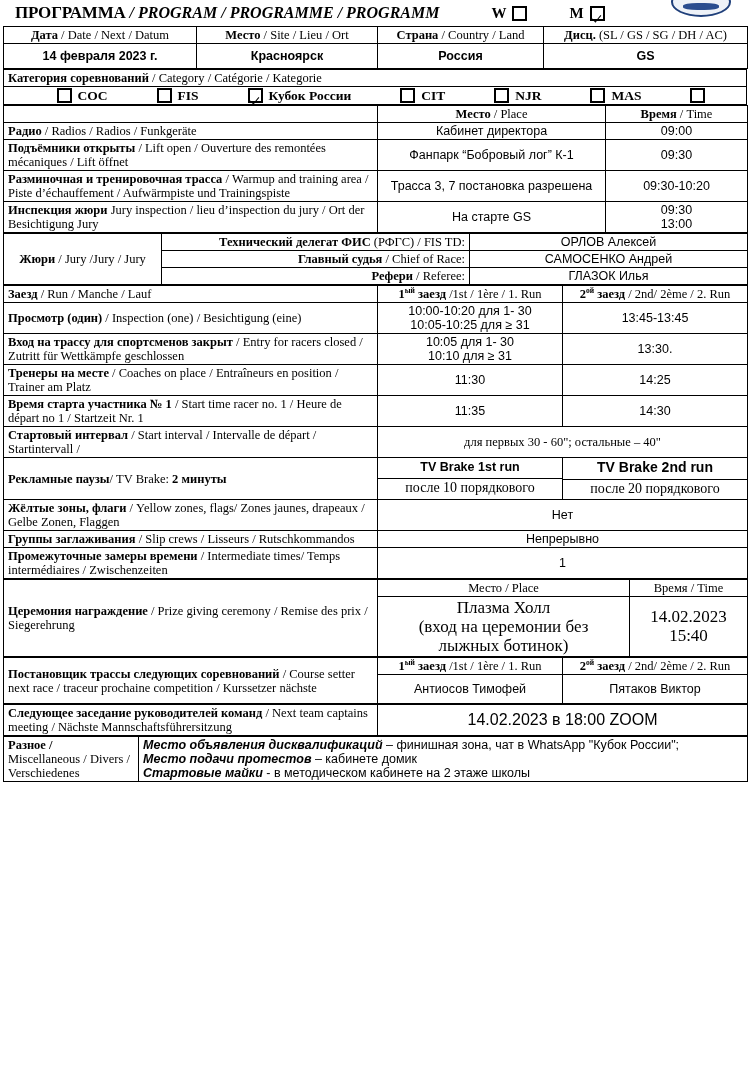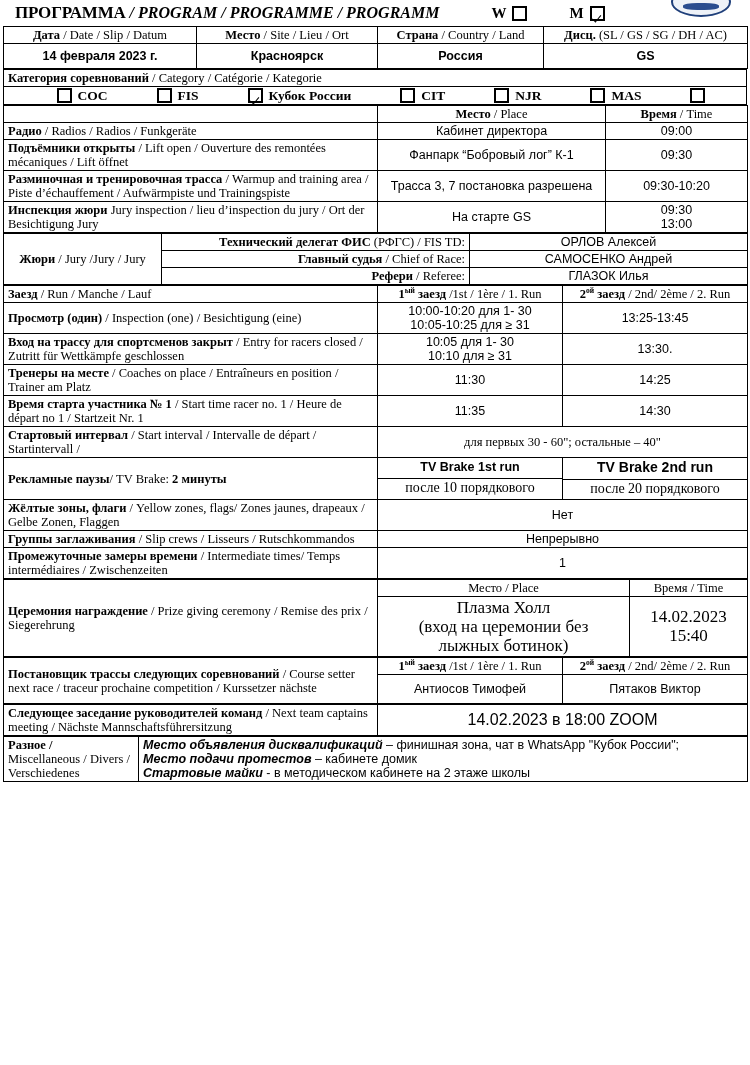--- a/index.html
+++ b/index.html
@@ -223,21 +223,21 @@
     <colgroup>
       <col style="width:193px">
         <col style="width:181px">
         <col style="width:166px">
         <col style="width:204px">
     </colgroup>
     <tbody>
         <tr>
       <td class="hdr">
         <b>Дата</b>
-        <span class="lat">/ Date / Slip / Datum</span>
+        <span class="lat">/ Date / Next / Datum</span>
       </td>
       <td class="hdr">
         <b>Место</b>
         <span class="lat">/ Site / Lieu / Ort</span>
       </td>
       <td class="hdr">
         <b>Страна</b>
         <span class="lat">/ Country / Land</span>
       </td>
       <td class="hdr">
@@ -404,21 +404,21 @@
       </td>
     </tr>
 
 
     <tr>
       <td class="lbl">
         <b>Просмотр (один)</b><span class="lat"> / Inspection (one) / Besichtigung (eine)</span>
       </td>
       <td class="val two-line">10:00-10:20 для 1- 30
 10:05-10:25 для ≥ 31</td>
-      <td class="val">13:25-13:45</td>
+      <td class="val">13:45-13:45</td>
     </tr>
 
     <tr>
       <td class="lbl">
         <b>Вход на трассу для спортсменов закрыт</b><span class="lat"> / Entry for racers closed / Zutritt für Wettkämpfe geschlossen</span>
       </td>
       <td class="val two-line">10:05 для 1- 30
 10:10 для ≥ 31</td>
       <td class="val">13:30.</td>
     </tr>

